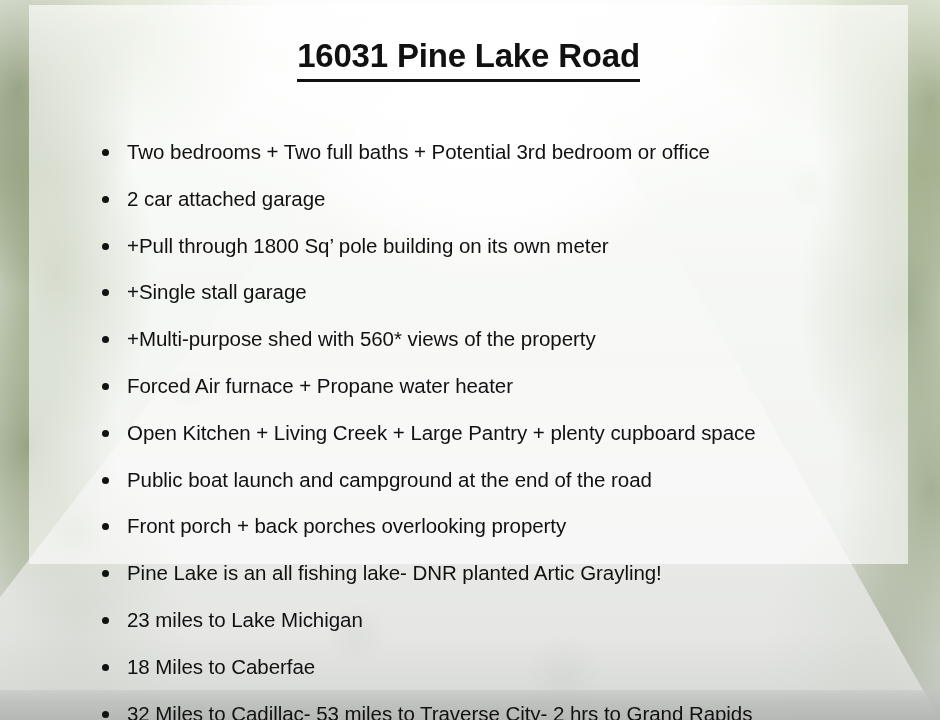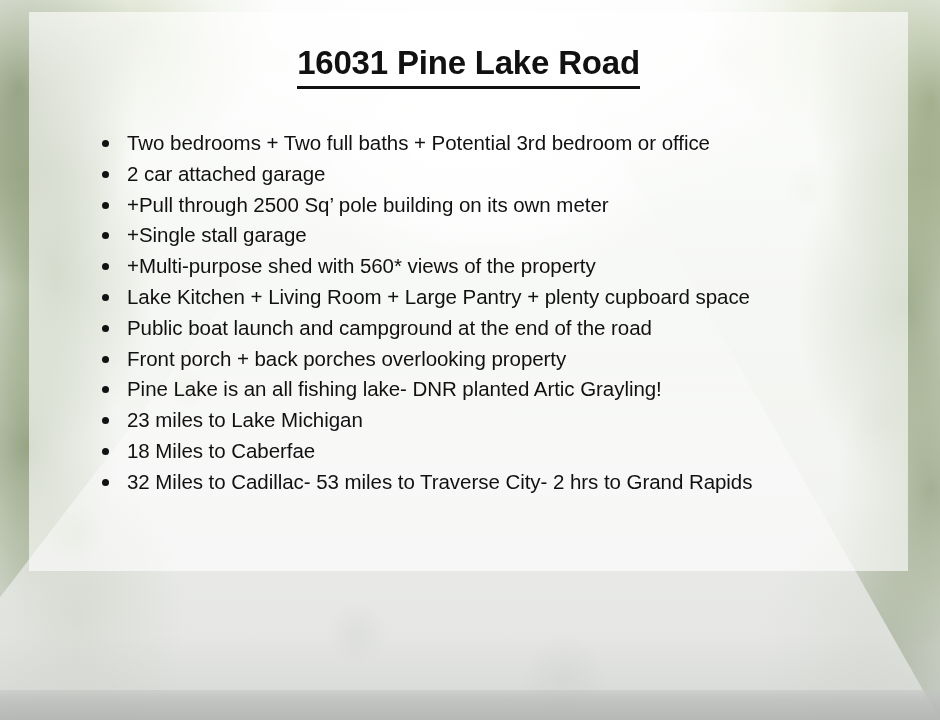--- a/index.html
+++ b/index.html
@@ -91,21 +91,21 @@
     background: linear-gradient(to bottom,
       rgba(196,198,196,0.55) 0%,
       rgba(188,190,188,0.80) 35%,
       rgba(178,180,178,0.88) 100%);
   }
 
   
   .card {
     position: absolute;
     left: 29px;
-    top: 12px;
+    top: 5px;
     width: 879px;
     height: 559px;
     background: rgba(255,255,255,0.62);
     box-sizing: border-box;
   }
 
   
   .title {
     position: absolute;
     left: 0;
@@ -130,21 +130,21 @@
     left: 71px;
     top: 116px;
     right: 10px;
     margin: 0;
     padding: 0;
     list-style: none;
   }
   .bullet-item {
     position: relative;
     padding-left: 27px;
-    margin: 0 0 0 0;
+    margin: 16px 0 0 0;
     font-size: 20.5px;
     line-height: 30.8px;
     color: #111111;
     font-weight: 400;
     letter-spacing: -0.05px;
     white-space: pre-line;
   }
   .bullet-item::before {
     content: "";
     position: absolute;
@@ -171,24 +171,25 @@
 
   <div class="card">
 
     <div class="title">
       <span class="title-text">16031 Pine Lake Road</span>
     </div>
 
     <ul class="bullet-list">
       <li class="bullet-item">Two bedrooms + Two full baths + Potential 3rd bedroom or office</li>
       <li class="bullet-item">2 car attached garage</li>
-      <li class="bullet-item">+Pull through 2500 Sq’ pole building on its own meter</li>
+      <li class="bullet-item">+Pull through 1800 Sq’ pole building on its own meter</li>
       <li class="bullet-item">+Single stall garage</li>
       <li class="bullet-item">+Multi-purpose shed with 560* views of the property</li>
-      <li class="bullet-item">Lake Kitchen + Living Room + Large Pantry + plenty cupboard space</li>
+      <li class="bullet-item">Forced Air furnace + Propane water heater</li>
+      <li class="bullet-item">Open Kitchen + Living Creek + Large Pantry + plenty cupboard space</li>
       <li class="bullet-item">Public boat launch and campground at the end of the road</li>
       <li class="bullet-item">Front porch + back porches overlooking property</li>
       <li class="bullet-item">Pine Lake is an all fishing lake- DNR planted Artic Grayling!</li>
       <li class="bullet-item">23 miles to Lake Michigan</li>
       <li class="bullet-item">18 Miles to Caberfae</li>
       <li class="bullet-item">32 Miles to Cadillac- 53 miles to Traverse City- 2 hrs to Grand Rapids</li>
     </ul>
 
   </div>
 </div>

